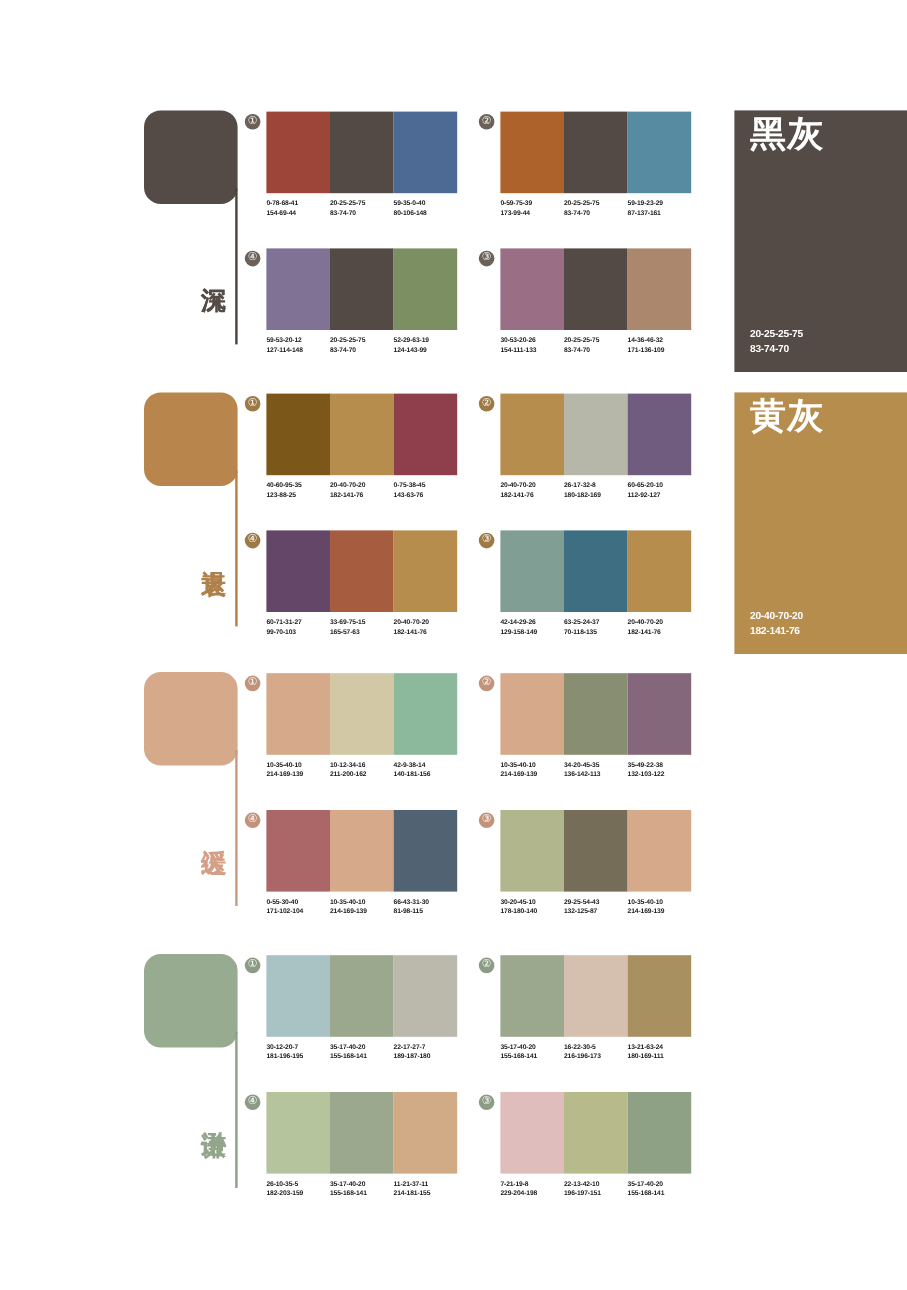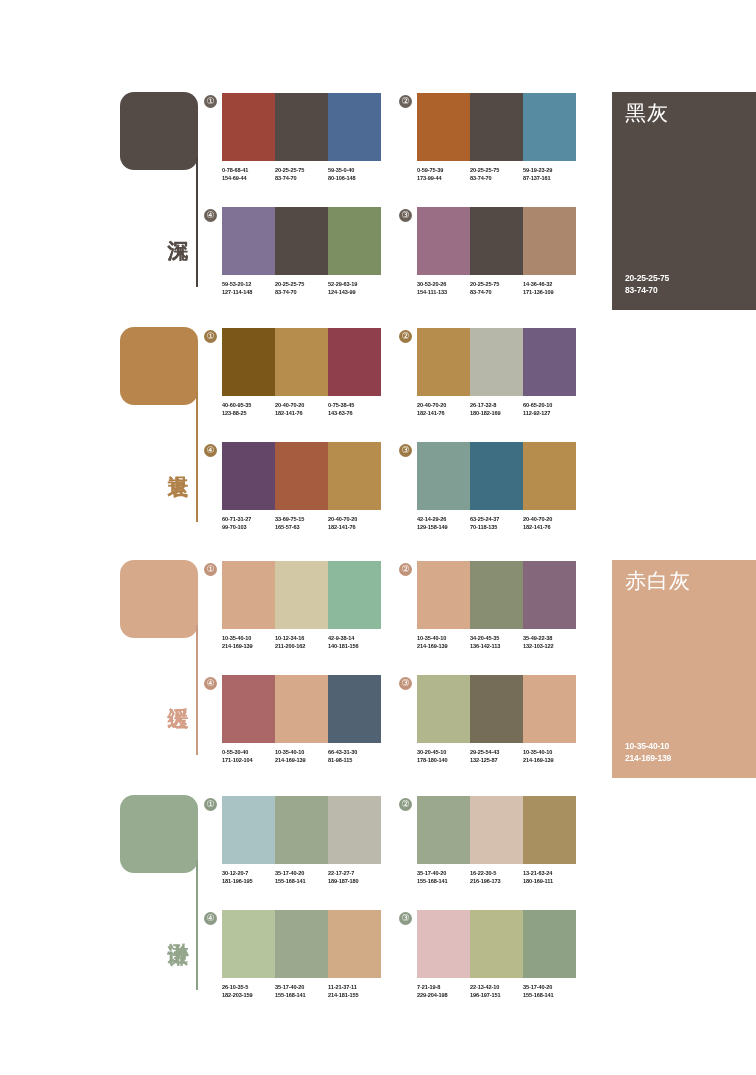--- a/index.html
+++ b/index.html
@@ -107,23 +107,23 @@
     left: 612px;
     top: 7px;
     width: 144px;
     height: 218px;
     color: #ffffff;
   }
   .panel-title {
     position: absolute;
     left: 13px;
     top: 8px;
-    font-size: 21px;
+    font-size: 30px;
     line-height: 26px;
-    font-weight: normal;
+    font-weight: bold;
     font-family: "DejaVu Sans", sans-serif;
     letter-spacing: 1px;
   }
   .panel-codes {
     position: absolute;
     left: 13px;
     bottom: 14px;
     font-size: 8.5px;
     line-height: 12px;
     font-weight: bold;
@@ -320,20 +320,27 @@
           <div class="code-col">
             <div>63-25-24-37</div>
             <div>70-118-135</div>
           </div>
           <div class="code-col">
             <div>20-40-70-20</div>
             <div>182-141-76</div>
           </div>
         </div>
       </div>
+      <div class="panel" style="background: rgb(182, 141, 76);">
+        <div class="panel-title">黄灰</div>
+        <div class="panel-codes">
+          <div>20-40-70-20</div>
+          <div>182-141-76</div>
+        </div>
+      </div>
     </div>
     <div class="group" style="top: 553px;">
       <div class="key-chip" style="background: rgb(214, 169, 139);"></div>
       <div class="vrule" style="background: rgb(201, 154, 131);"></div>
       <div class="mood" style="color: rgb(212, 158, 135);">迟缓</div>
       <div class="combo" style="left: 222px; top: 8px;">
         <div class="combo-num" style="background: rgb(194, 147, 123);">①</div>
         <div class="swatches">
           <div class="sw" style="background: rgb(214, 169, 139);"></div>
           <div class="sw" style="background: rgb(211, 200, 166);"></div>
@@ -413,27 +420,20 @@
           <div class="code-col">
             <div>29-25-54-43</div>
             <div>132-125-87</div>
           </div>
           <div class="code-col">
             <div>10-35-40-10</div>
             <div>214-169-139</div>
           </div>
         </div>
       </div>
-      <div class="panel" style="background: rgb(214, 169, 139);">
-        <div class="panel-title">赤白灰</div>
-        <div class="panel-codes">
-          <div>10-35-40-10</div>
-          <div>214-169-139</div>
-        </div>
-      </div>
     </div>
     <div class="group" style="top: 788px;">
       <div class="key-chip" style="background: rgb(151, 171, 145);"></div>
       <div class="vrule" style="background: rgb(139, 161, 133);"></div>
       <div class="mood" style="color: rgb(147, 166, 140);">谦逊</div>
       <div class="combo" style="left: 222px; top: 8px;">
         <div class="combo-num" style="background: rgb(139, 155, 132);">①</div>
         <div class="swatches">
           <div class="sw" style="background: rgb(169, 194, 195);"></div>
           <div class="sw" style="background: rgb(155, 168, 141);"></div>

